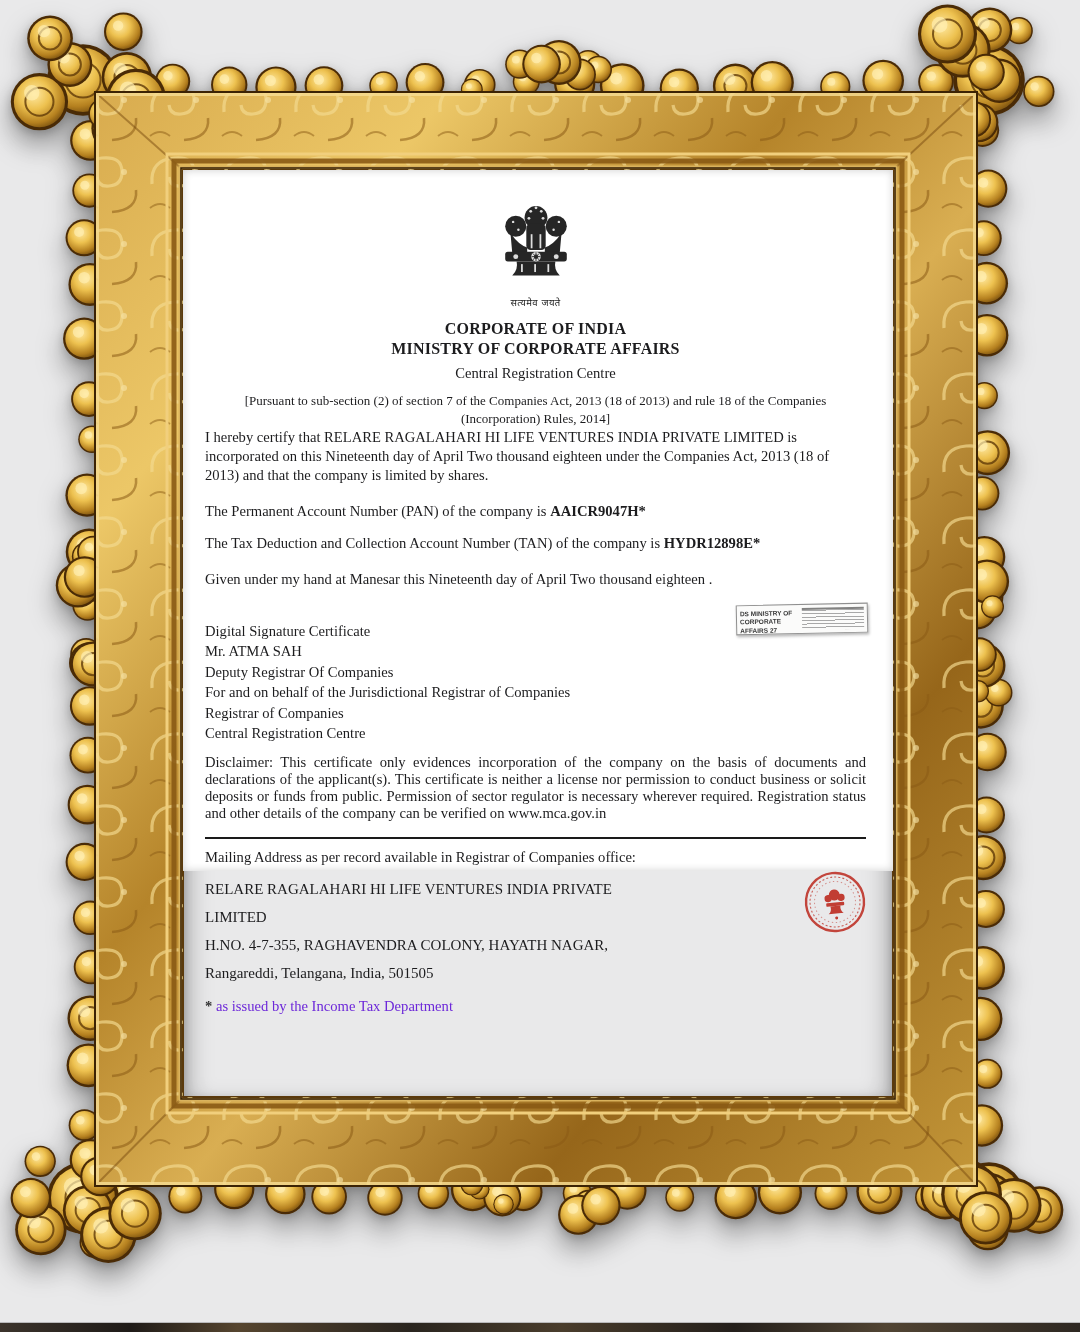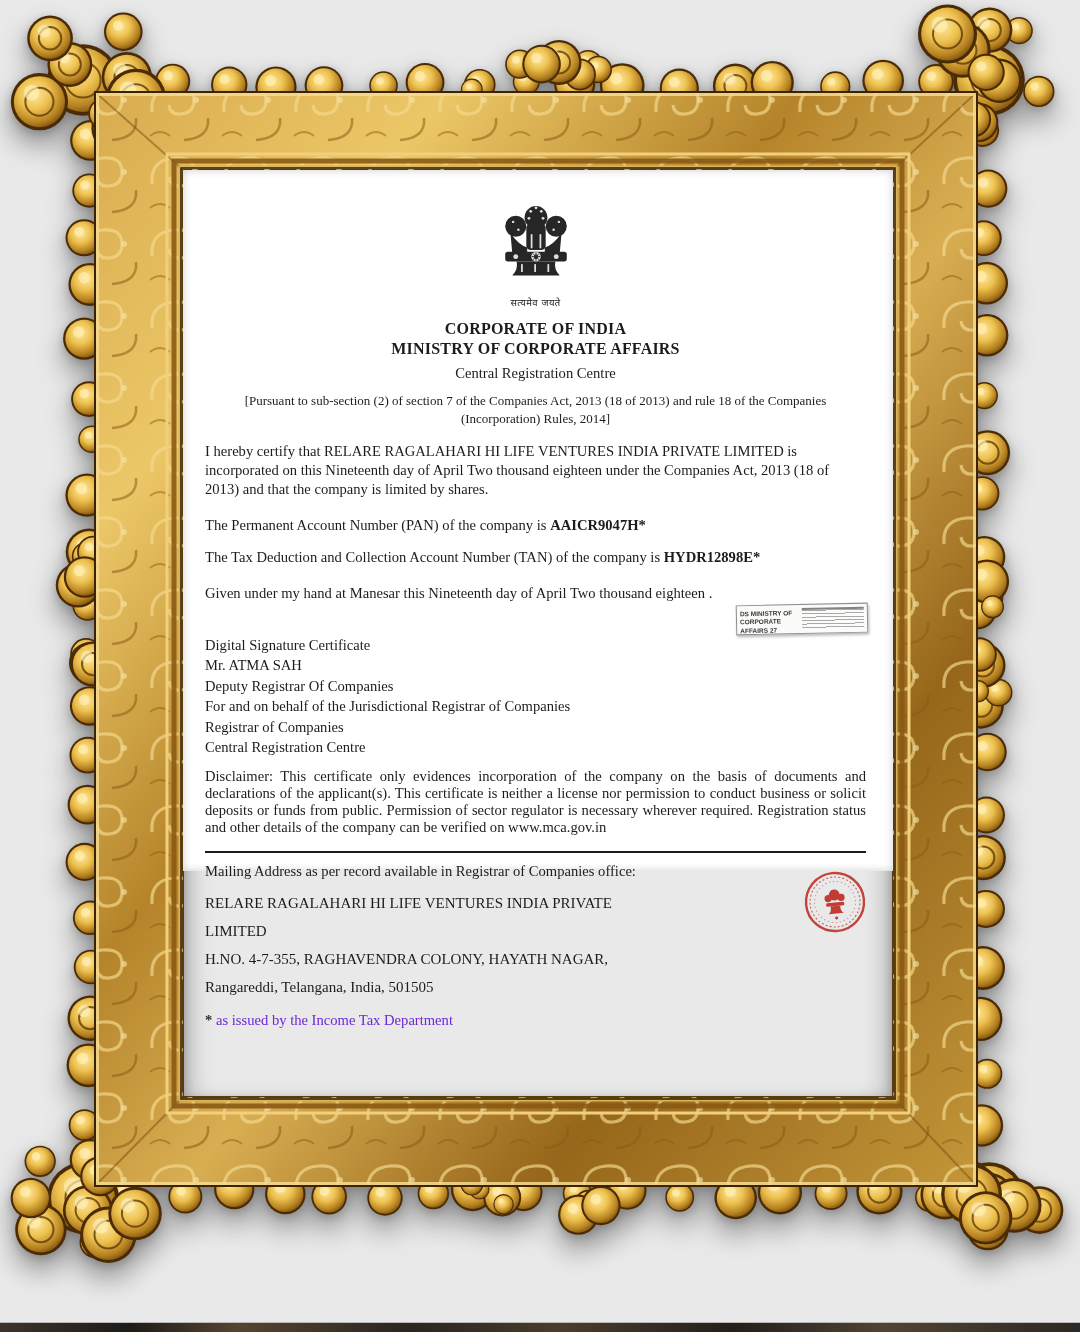--- a/index.html
+++ b/index.html
@@ -24,21 +24,21 @@
     font-size:14.6px;line-height:19px;
   }
   .center{text-align:center;}
   .emblem-wrap{margin-top:29px;text-align:center;}
   .motto{font-family:"DejaVu Sans",sans-serif;font-size:9.5px;color:#222;margin-top:1px;letter-spacing:.4px;}
   .hline{font-weight:bold;font-size:16px;line-height:20px;letter-spacing:.2px;}
   .h1{margin-top:7px;}
   .h3{margin-top:5px;font-size:14.6px;font-weight:normal;}
   .title{margin-top:11px;font-size:22.5px;font-weight:bold;line-height:26px;}
   .subtitle{margin-top:9px;font-size:13px;line-height:17.5px;padding:0 10px;}
-  .para{margin-top:15px;text-align:left;}
+  .para{margin-top:1px;text-align:left;}
   .line{margin-top:17px;}
   .line.tight{margin-top:13px;}
   .prewrap{white-space:pre-wrap;}
   b.val{font-weight:bold;}
   
   .ds{position:absolute;right:25px;top:434px;width:132px;height:30px;
       transform:rotate(-1.2deg);
       background:#fbfbfa;border:1px solid #8f8f8f;
       box-shadow:1px 2px 3px rgba(0,0,0,.28);
       display:flex;box-sizing:border-box;}

